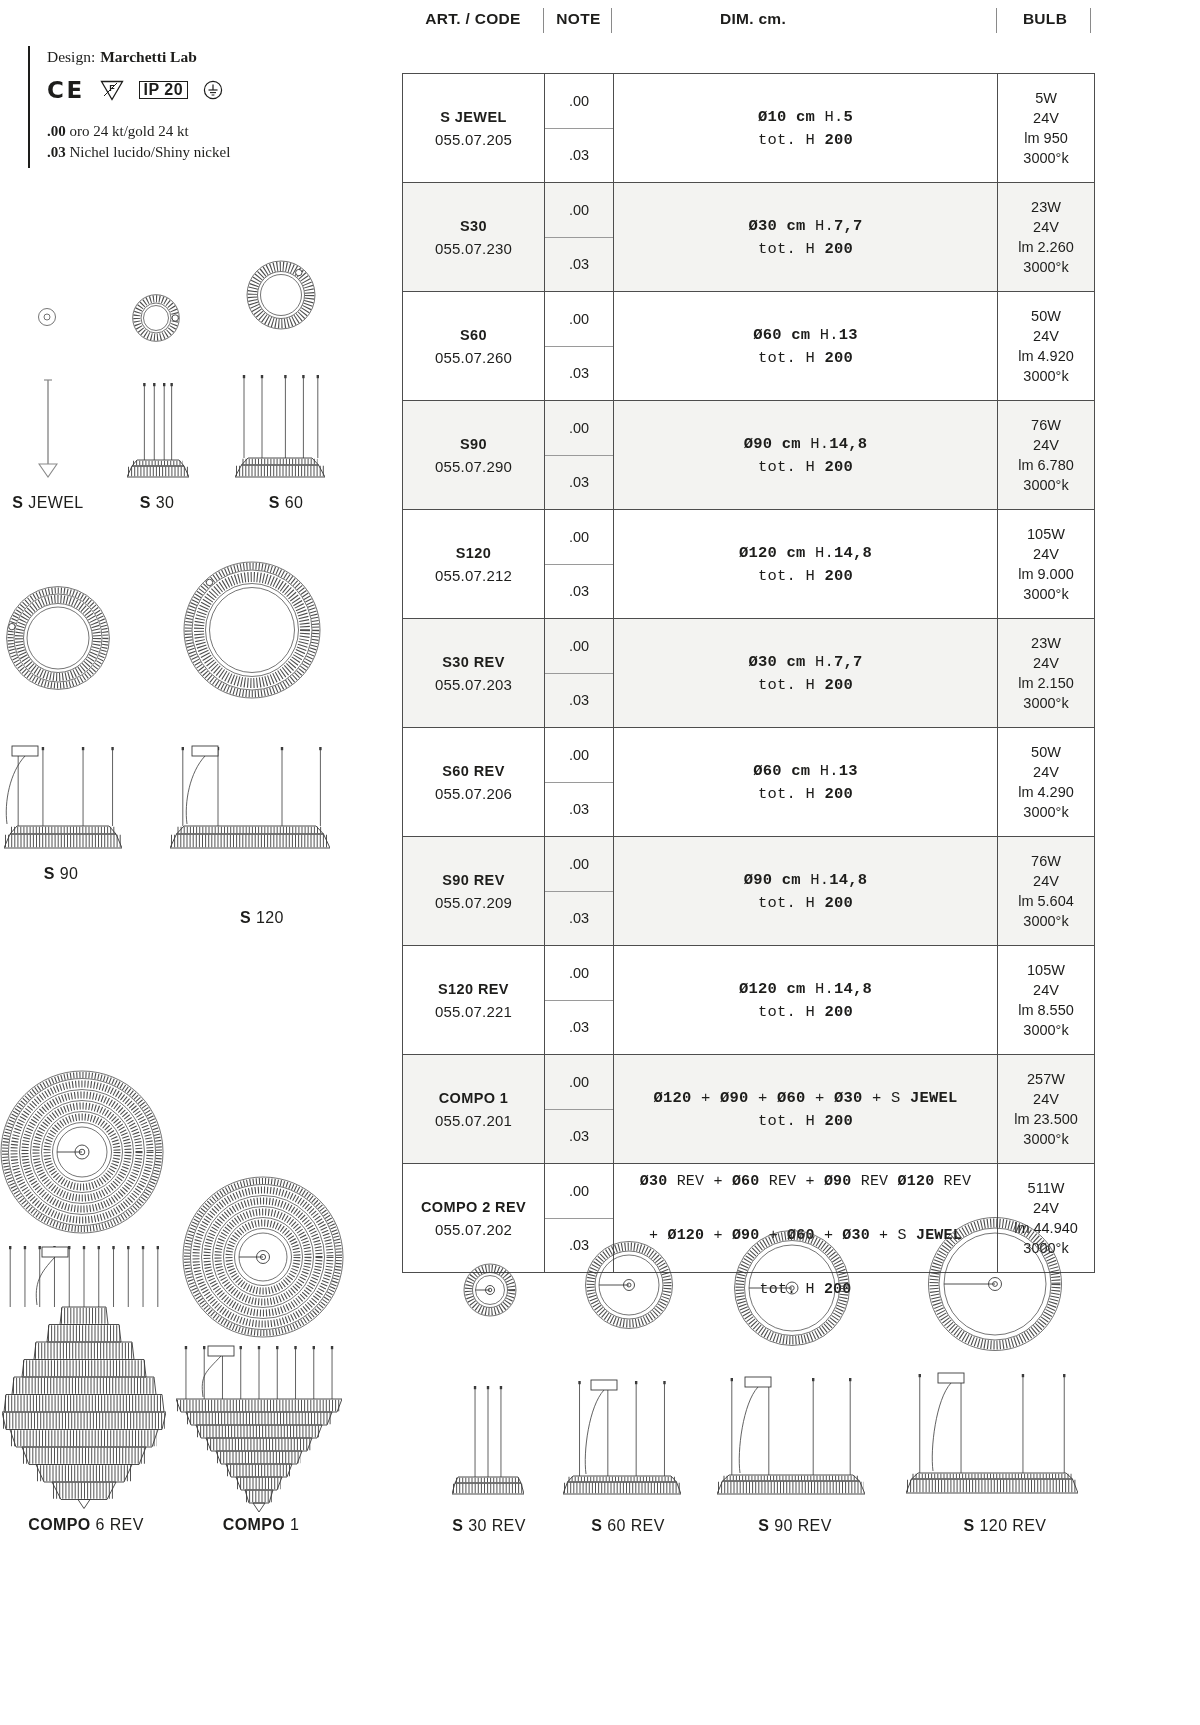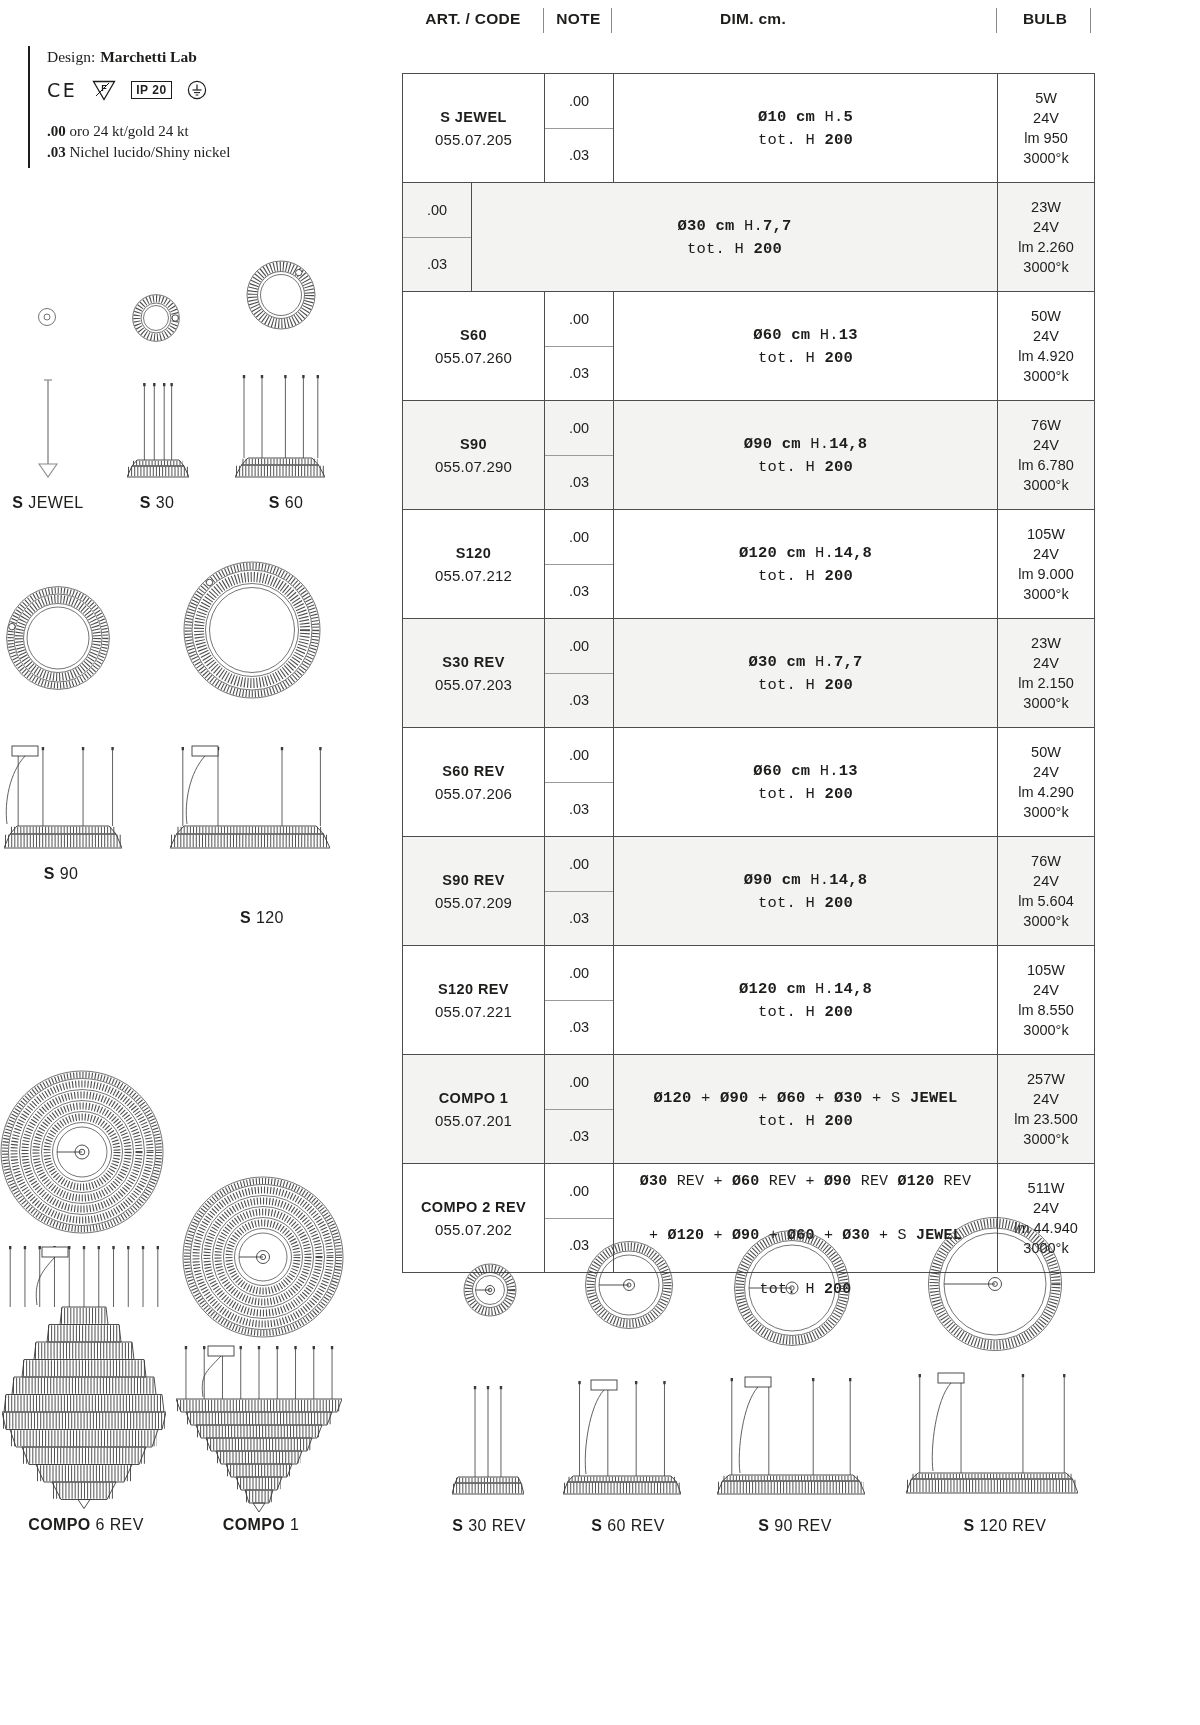--- a/index.html
+++ b/index.html
@@ -6,22 +6,22 @@
   .page{position:relative;width:1200px;height:1725px;background:#ffffff;overflow:hidden;
         font-family:"Liberation Sans",sans-serif;color:#1d1d1b;}
   .b{font-weight:bold;}
 
   
   .design-block{position:absolute;left:28px;top:46px;width:310px;min-height:122px;
         border-left:2px solid #1d1d1b;padding:2px 0 4px 17px;box-sizing:border-box;}
   .design-line{font-family:"Liberation Serif",serif;font-size:15.5px;}
   .design-line .dname{font-weight:bold;margin-left:5px;}
   .cert-row{display:flex;align-items:center;gap:15px;margin-top:13px;height:22px;}
-  .ce-mark{font-family:"DejaVu Sans",sans-serif;font-weight:normal;font-size:19px;letter-spacing:2.5px;}
-  .ip-badge{border:1.5px solid #1d1d1b;font-size:12px;font-weight:bold;letter-spacing:.5px;
+  .ce-mark{font-family:"DejaVu Sans",sans-serif;font-weight:bold;font-size:23px;letter-spacing:2.5px;}
+  .ip-badge{border:1.5px solid #1d1d1b;font-size:16px;font-weight:bold;letter-spacing:.5px;
         padding:1px 4px 0 4px;line-height:14px;height:15px;display:inline-block;}
   .finishes{margin-top:20px;font-size:15px;line-height:21px;font-family:Liberation Serif, serif;}
 
   
   .th{position:absolute;top:10px;font-weight:bold;font-size:15.5px;letter-spacing:.3px;text-align:center;}
   .th-art{left:402px;width:142px;}
   .th-note{left:544px;width:69px;}
   .th-dim{left:613px;width:280px;}
   .th-bulb{left:997px;width:96px;}
   .hbar{position:absolute;top:8px;width:1px;height:25px;background:#8a8a8a;}
@@ -111,20 +111,24 @@
             <div class="dim-line"><span>tot. H </span><span class="b">200</span><span></span></div>
           </div>
           <div class="cell c-bulb">
             <div class="bulb-line">5W</div>
             <div class="bulb-line">24V</div>
             <div class="bulb-line">lm 950</div>
             <div class="bulb-line">3000°k</div>
           </div>
         </div>
         <div class="trow alt">
+          <div class="cell c-art">
+            <div class="art-name">S30</div>
+            <div class="art-code">055.07.230</div>
+          </div>
           <div class="cell c-note">
             <div class="note-sub first">.00</div>
             <div class="note-sub">.03</div>
           </div>
           <div class="cell c-dim">
             <div class="dim-line"><span></span><span class="b">Ø30 cm</span><span> H.</span><span class="b">7,7</span><span></span></div>
             <div class="dim-line"><span>tot. H </span><span class="b">200</span><span></span></div>
           </div>
           <div class="cell c-bulb">
             <div class="bulb-line">23W</div>

